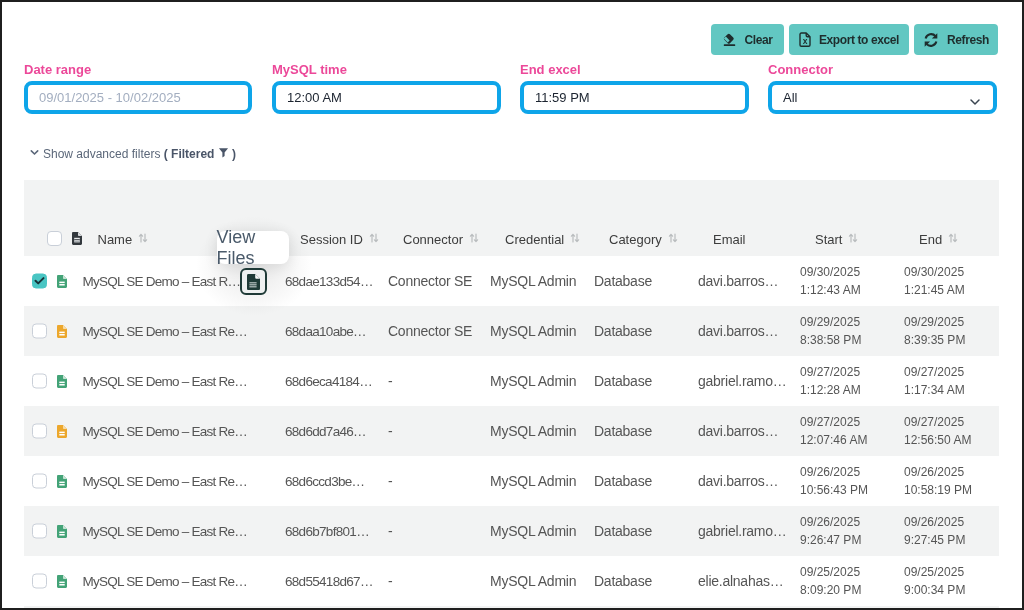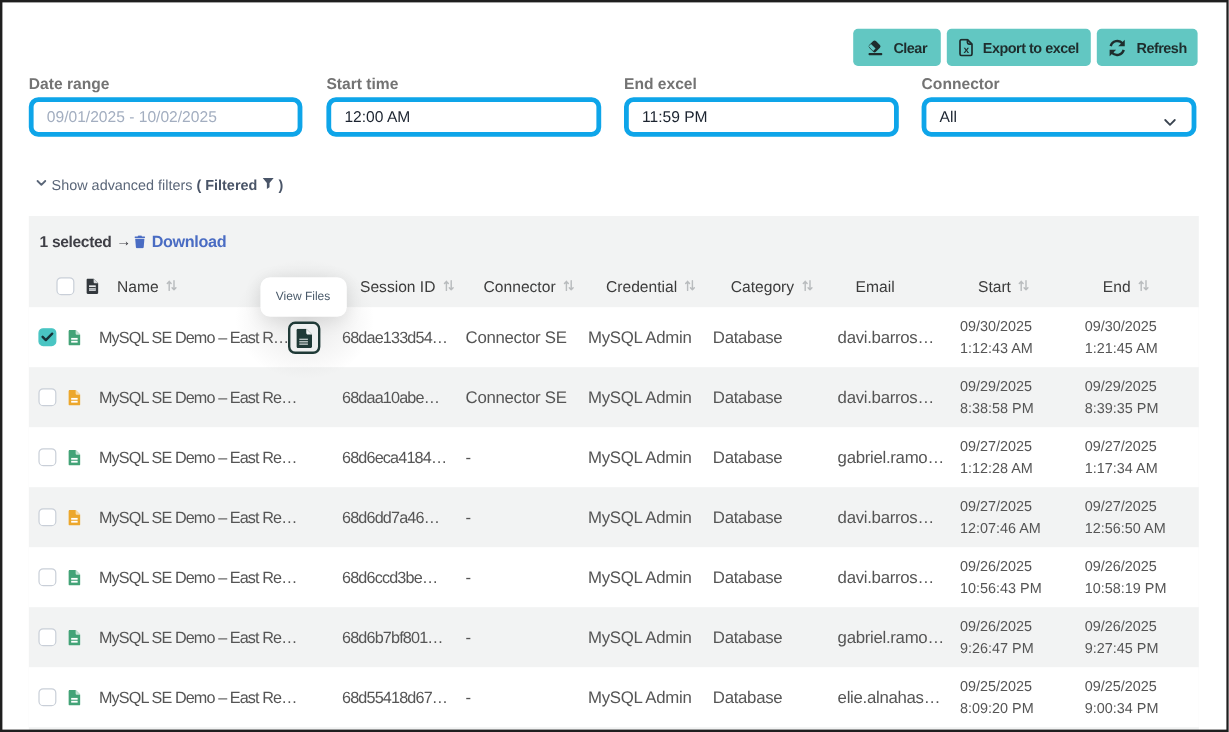--- a/index.html
+++ b/index.html
@@ -1,21 +1,21 @@
 <!DOCTYPE html>
 <html><head>
 <meta charset="utf-8">
 <style>
 * { margin:0; padding:0; box-sizing:border-box; }
 html,body { width:1024px; height:610px; }
 body { font-family:"Liberation Sans", sans-serif; background:#fff; position:relative; overflow:hidden; }
 .frame { position:absolute; left:0; top:0; width:1024px; height:610px; border:2px solid #1f1f1f; pointer-events:none; z-index:50; }
 .btn { position:absolute; top:24px; height:31px; background:#62c7c2; border-radius:4px; color:#1e2d2d; font-weight:bold; font-size:12px; letter-spacing:-0.4px; display:flex; align-items:center; justify-content:center; gap:8px; white-space:nowrap; }
 .btn svg { flex:0 0 auto; }
-.lbl { position:absolute; top:62px; font-size:13px; font-weight:bold; color:#737373; }
+.lbl { position:absolute; top:62px; font-size:13px; font-weight:bold; color:#ec4899; }
 .inp { position:absolute; top:81px; height:33px; background:#fff; border:4px solid #0ea5e9; border-radius:8px; font-size:13px; display:flex; align-items:center; padding-left:11px; color:#1c2430; }
 .inp.ph { color:#a3aec0; }
 .adv { position:absolute; left:30px; top:147px; font-size:12px; color:#5b6779; display:flex; }
 .table { position:absolute; left:24px; top:180px; width:975px; height:430px; background:#f2f3f3; }
 .selbar { position:absolute; left:0; top:0; width:975px; height:42px; }
 .hdr { position:absolute; left:15px; top:42px; width:975px; height:33px; font-weight:normal; color:#3c3c3c; font-size:13px; }
 .row { position:absolute; left:0; width:975px; height:50px; }
 .row.w { background:#fff; }
 .cell { position:absolute; top:50%; transform:translateY(-50%); font-size:14px; letter-spacing:-0.25px; color:#555; white-space:nowrap; }
 .dt { position:absolute; top:50%; transform:translateY(-50%); font-size:12px; color:#555; line-height:18px; white-space:nowrap; }
@@ -50,46 +50,36 @@
       <path d="M2.6 6.4 A 5.7 5.7 0 0 1 12.5 4.2" fill="none" stroke="#1e2d2d" stroke-width="2.1"></path>
       <path d="M14.3 1.2 V6.6 H8.9 Z" fill="#1e2d2d"></path>
       <path d="M13.4 9.6 A 5.7 5.7 0 0 1 3.5 11.8" fill="none" stroke="#1e2d2d" stroke-width="2.1"></path>
       <path d="M1.7 14.8 V9.4 H7.1 Z" fill="#1e2d2d"></path>
     </svg>
     <span>Refresh</span>
   </div>
 
 <div class="lbl" style="left:24px;">Date range</div>
 <div class="inp ph" style="left:24px; width:228px;">09/01/2025 - 10/02/2025</div>
-<div class="lbl" style="left:272px;">Start time</div>
+<div class="lbl" style="left:272px;">MySQL time</div>
 <div class="inp" style="left:272px; width:229px;">12:00 AM</div>
 <div class="lbl" style="left:520px;">End excel</div>
 <div class="inp" style="left:520px; width:229px;">11:59 PM</div>
 <div class="lbl" style="left:768px;">Connector</div>
 <div class="inp" style="left:768px; width:229px;">All<svg style="position:absolute; right:12px; top:11px;" width="12" height="12" viewBox="0 0 12 12">
       <path d="M2 4l4 4 4-4" fill="none" stroke="#3a4450" stroke-width="1.5" stroke-linecap="round" stroke-linejoin="round"></path>
     </svg></div>
 
 <div class="adv" style="left:29px;"><svg width="11" height="11" viewBox="0 0 12 12" style="margin-right:3px;">
       <path d="M2.5 4.2 6 7.7l3.5-3.5" fill="none" stroke="#5b6779" stroke-width="1.7" stroke-linecap="round" stroke-linejoin="round"></path>
     </svg><span>Show advanced filters&nbsp;</span><b style="color:#4a5568;">( Filtered</b>&nbsp;<svg width="11" height="12" viewBox="0 0 14 14">
       <path d="M1.2 1h11.6L8.4 6.3v4.5L5.6 12.6V6.3Z" fill="#4a5568"></path>
     </svg>&nbsp;<b style="color:#4a5568;">)</b></div>
 
 <div class="table">
-  <div class="selbar" style="display:flex; align-items:center;">
-    <span style="margin-left:9px; font-size:13px; letter-spacing:-0.3px; font-weight:bold; color:#3f3f46;">1 selected</span>
-    <span style="margin-left:4px; color:#3f3f46; font-size:12.5px; font-weight:bold;">→</span>
-    <svg style="margin-left:3px;" width="9" height="11" viewBox="0 0 11 13">
-        <path fill="#4a6cc3" d="M0.8 3.4h9.4l-.7 8.3c-.06.74-.68 1.3-1.42 1.3H2.92c-.74 0-1.36-.56-1.42-1.3Z"></path>
-        <rect x="0" y="1.1" width="11" height="1.5" rx="0.75" fill="#4a6cc3"></rect>
-        <rect x="3.4" y="0" width="4.2" height="1.8" rx="0.7" fill="#4a6cc3"></rect>
-      </svg>
-    <span style="margin-left:5px; font-size:13.5px; letter-spacing:-0.3px; font-weight:bold; color:#4a6cc3;">Download</span>
-  </div>
   <div class="hdr">
     <div class="cb" style="top:9px; transform:none;"></div>
     <svg style="position:absolute; left:32.5px; top:9.5px;" width="10" height="13" viewBox="0 0 10 13">
         <path d="M1.2 0H6l4 4v7.8c0 .66-.54 1.2-1.2 1.2H1.2C.54 13 0 12.46 0 11.8V1.2C0 .54.54 0 1.2 0Z" fill="#33383d"></path>
         <path d="M6 0l4 4H7.1C6.49 4 6 3.51 6 2.9Z" fill="#d8dadd"></path>
         <rect x="2.2" y="5.8" width="5.6" height="4.6" fill="#e8eaec"></rect>
         <rect x="2.2" y="7.2" width="5.6" height="1" fill="#33383d"></rect>
         <rect x="2.2" y="9" width="5.6" height="0.8" fill="#9aa0a6"></rect>
       </svg>
     <div class="hcell" style="left:58.5px;">Name<span class="sort"><svg width="10" height="11" viewBox="0 0 10 11">
@@ -241,21 +231,21 @@
     <div class="cell" style="left:364px;">-</div>
     <div class="cell" style="left:466px;">MySQL Admin</div>
     <div class="cell" style="left:570px;">Database</div>
     <div class="cell" style="left:674px;">elie.alnahas…</div>
     <div class="dt" style="left:776px;">09/25/2025<br>8:09:20 PM</div>
     <div class="dt" style="left:880px;">09/25/2025<br>9:00:34 PM</div>
   </div>
 </div>
 
 <div style="position:absolute; left:196px; top:216px; width:116px; height:100px; background:radial-gradient(closest-side, rgba(110,110,110,0.17), rgba(110,110,110,0.0)); border-radius:30px; z-index:5;"></div>
-<div style="position:absolute; left:216.5px; top:231px; width:72px; height:33px; background:#fff; border-radius:8px; box-shadow:0 3px 14px rgba(0,0,0,0.10); z-index:6; display:flex; align-items:center; justify-content:center; font-size:10px; color:#4a5a6a;">View Files</div>
+<div style="position:absolute; left:216.5px; top:231px; width:72px; height:33px; background:#fff; border-radius:8px; box-shadow:0 3px 14px rgba(0,0,0,0.10); z-index:6; display:flex; align-items:center; justify-content:center; font-size:18px; color:#4a5a6a;">View Files</div>
 <div style="position:absolute; left:240px; top:268px; width:27px; height:27px; border:2px solid #1f3a37; border-radius:6px; background:#eef0f0; z-index:6; display:flex; align-items:center; justify-content:center;">
   <svg width="13" height="16" viewBox="0 0 13 16">
       <path d="M1.3 0H8.2L13 4.8v9.9c0 .72-.58 1.3-1.3 1.3H1.3C.58 16 0 15.42 0 14.7V1.3C0 .58.58 0 1.3 0Z" fill="#1f3a37"></path>
       <path d="M8.2 0 13 4.8H9.5c-.72 0-1.3-.58-1.3-1.3Z" fill="#f5f6f6"></path>
       <rect x="2.4" y="8.2" width="7.2" height="1.2" fill="#b9c3c2"></rect>
       <rect x="2.4" y="10.2" width="7.2" height="1.2" fill="#b9c3c2"></rect>
       <rect x="2.4" y="12.2" width="7.2" height="1.2" fill="#b9c3c2"></rect>
     </svg>
 </div>
 <div class="frame"></div>

